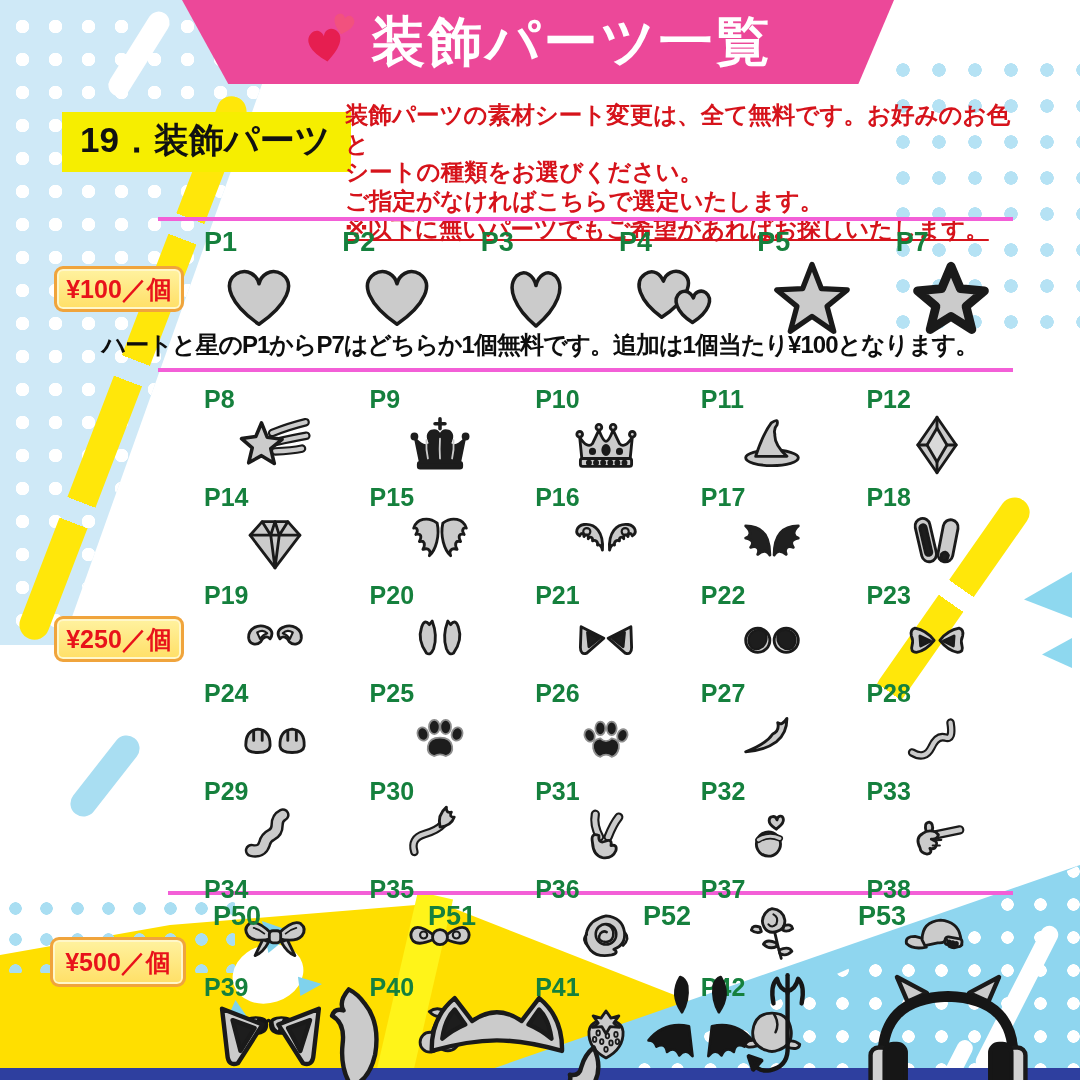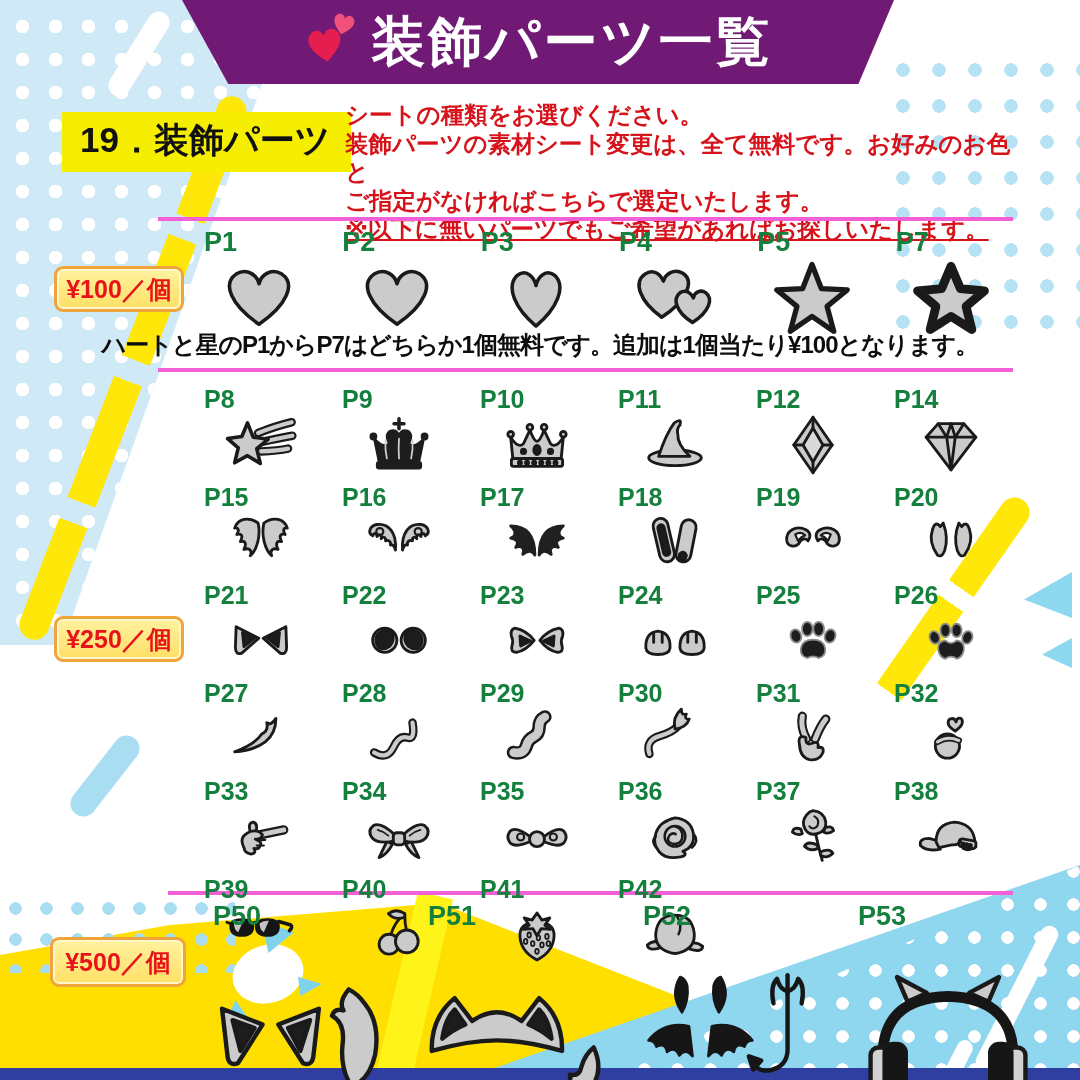--- a/index.html
+++ b/index.html
@@ -33,21 +33,21 @@
   .dash-white-b1{left:1008px;top:918px;width:18px;height:160px;background:#fff;border-radius:9px;transform:rotate(27deg);}
   .dash-white-b2{left:940px;top:1036px;width:16px;height:90px;background:#fff;border-radius:8px;transform:rotate(27deg);}
   .dots-bl{left:0;top:893px;width:235px;height:80px;
     background-image:radial-gradient(#a9def2 6px,transparent 6.5px);background-size:31px 31px;}
   .oval-white{left:232px;top:945px;width:72px;height:58px;background:#fff;border-radius:50%;transform:rotate(-18deg);}
   .tri-b1{left:262px;top:921px;width:32px;height:32px;background:#7fd2ec;clip-path:polygon(0 0,100% 35%,20% 100%);}
   .tri-b2{left:298px;top:972px;width:24px;height:24px;background:#7fd2ec;clip-path:polygon(0 20%,100% 50%,10% 100%);}
   .tri-b3{left:222px;top:1000px;width:30px;height:30px;background:#7fd2ec;clip-path:polygon(0 100%,45% 0,100% 80%);}
   .bottom-bar{left:0;top:1068px;width:1080px;height:12px;background:#2e3f9f;}
   
-  .banner{position:absolute;left:182px;top:0;width:712px;height:84px;background:#701a75;z-index:3;
+  .banner{position:absolute;left:182px;top:0;width:712px;height:84px;background:#ec4899;z-index:3;
     clip-path:polygon(0 0,100% 0,95% 100%,6.5% 100%);display:flex;align-items:center;justify-content:center;gap:12px;}
   .banner h1{margin:0;color:#fff;font-size:54px;font-weight:bold;letter-spacing:3px;}
   .hearts-svg{width:56px;height:56px;margin-top:-8px;}
   
   .section-label{position:absolute;left:62px;top:112px;background:#f6ee00;padding:5px 20px 8px 18px;
     font-size:35px;font-weight:bold;color:#111;z-index:2;}
   .notice{position:absolute;left:345px;top:101px;width:672px;z-index:2;color:#d6131b;
     font-size:23.5px;line-height:28.5px;font-weight:bold;}
   .notice .ul{text-decoration:underline;}
   .rule{position:absolute;height:4px;background:#f35fd7;z-index:2;}
@@ -60,21 +60,21 @@
   .badge{position:absolute;z-index:2;display:flex;align-items:center;justify-content:center;
     background:linear-gradient(180deg,#fff2a0,#ffdf66);border:3px solid #f0a43c;border-radius:9px;
     box-shadow:inset 0 0 0 2px #fff7c9;color:#e8121a;font-weight:bold;font-size:25px;}
   .badge-100{left:54px;top:266px;width:130px;height:46px;}
   .badge-250{left:54px;top:616px;width:130px;height:46px;}
   .badge-500{left:50px;top:937px;width:136px;height:50px;}
   
   .row-100{position:absolute;left:190px;top:228px;width:830px;display:flex;z-index:2;}
   .row-100 .part{flex:1;}
   .grid-250{position:absolute;left:192px;top:386px;width:828px;display:grid;
-    grid-template-columns:repeat(6,1fr);grid-auto-rows:98px;z-index:2;}
+    grid-template-columns:repeat(5,1fr);grid-auto-rows:98px;z-index:2;}
   .row-500{position:absolute;left:195px;top:902px;width:860px;display:flex;z-index:2;}
   .row-500 .part{flex:1;gap:37px;}
   .part{display:flex;flex-direction:column;align-items:flex-start;}
   .plabel{font-weight:bold;color:#15803d;font-size:25px;line-height:27px;padding-left:12px;}
   .row-100 .plabel{font-size:27px;line-height:29px;padding-left:14px;}
   .row-500 .plabel{font-size:27px;line-height:29px;padding-left:18px;}
   .picon{align-self:center;}
   .row-100 .picon{width:88px;height:80px;}
   .grid-250 .picon{width:72px;height:64px;}
   .row-500 .picon{width:198px;height:132px;margin-top:2px;}
@@ -121,22 +121,22 @@
         <path fill="#e61e50" transform="translate(2,18) rotate(-8 20 20) scale(1.15)" d="M20 36 C4 24 0 12 8 6 C14 2 19 6 20 11 C21 6 26 2 32 6 C40 12 36 24 20 36 Z"></path>
         <path fill="#f2517e" transform="translate(32,2) rotate(14 14 14) scale(0.72)" d="M20 36 C4 24 0 12 8 6 C14 2 19 6 20 11 C21 6 26 2 32 6 C40 12 36 24 20 36 Z"></path>
       </svg>
     </span>
     <h1>装飾パーツ一覧</h1>
   </div>
 
   <div class="section-label">19．装飾パーツ</div>
 
   <div class="notice" id="notice">
+      <div>装飾パーツの素材シート変更は、全て無料です。お好みのお色と</div>
       <div>シートの種類をお選びください。</div>
-      <div>装飾パーツの素材シート変更は、全て無料です。お好みのお色と</div>
       <div>ご指定がなければこちらで選定いたします。</div>
       <div class="ul">※以下に無いパーツでもご希望があればお探しいたします。</div>
     </div>
 
   <div class="rule rule1"></div>
   <div class="rule rule2"></div>
   <div class="rule rule3"></div>
 
   <div class="badge badge-100">¥100／個</div>
   <div class="badge badge-250">¥250／個</div>

